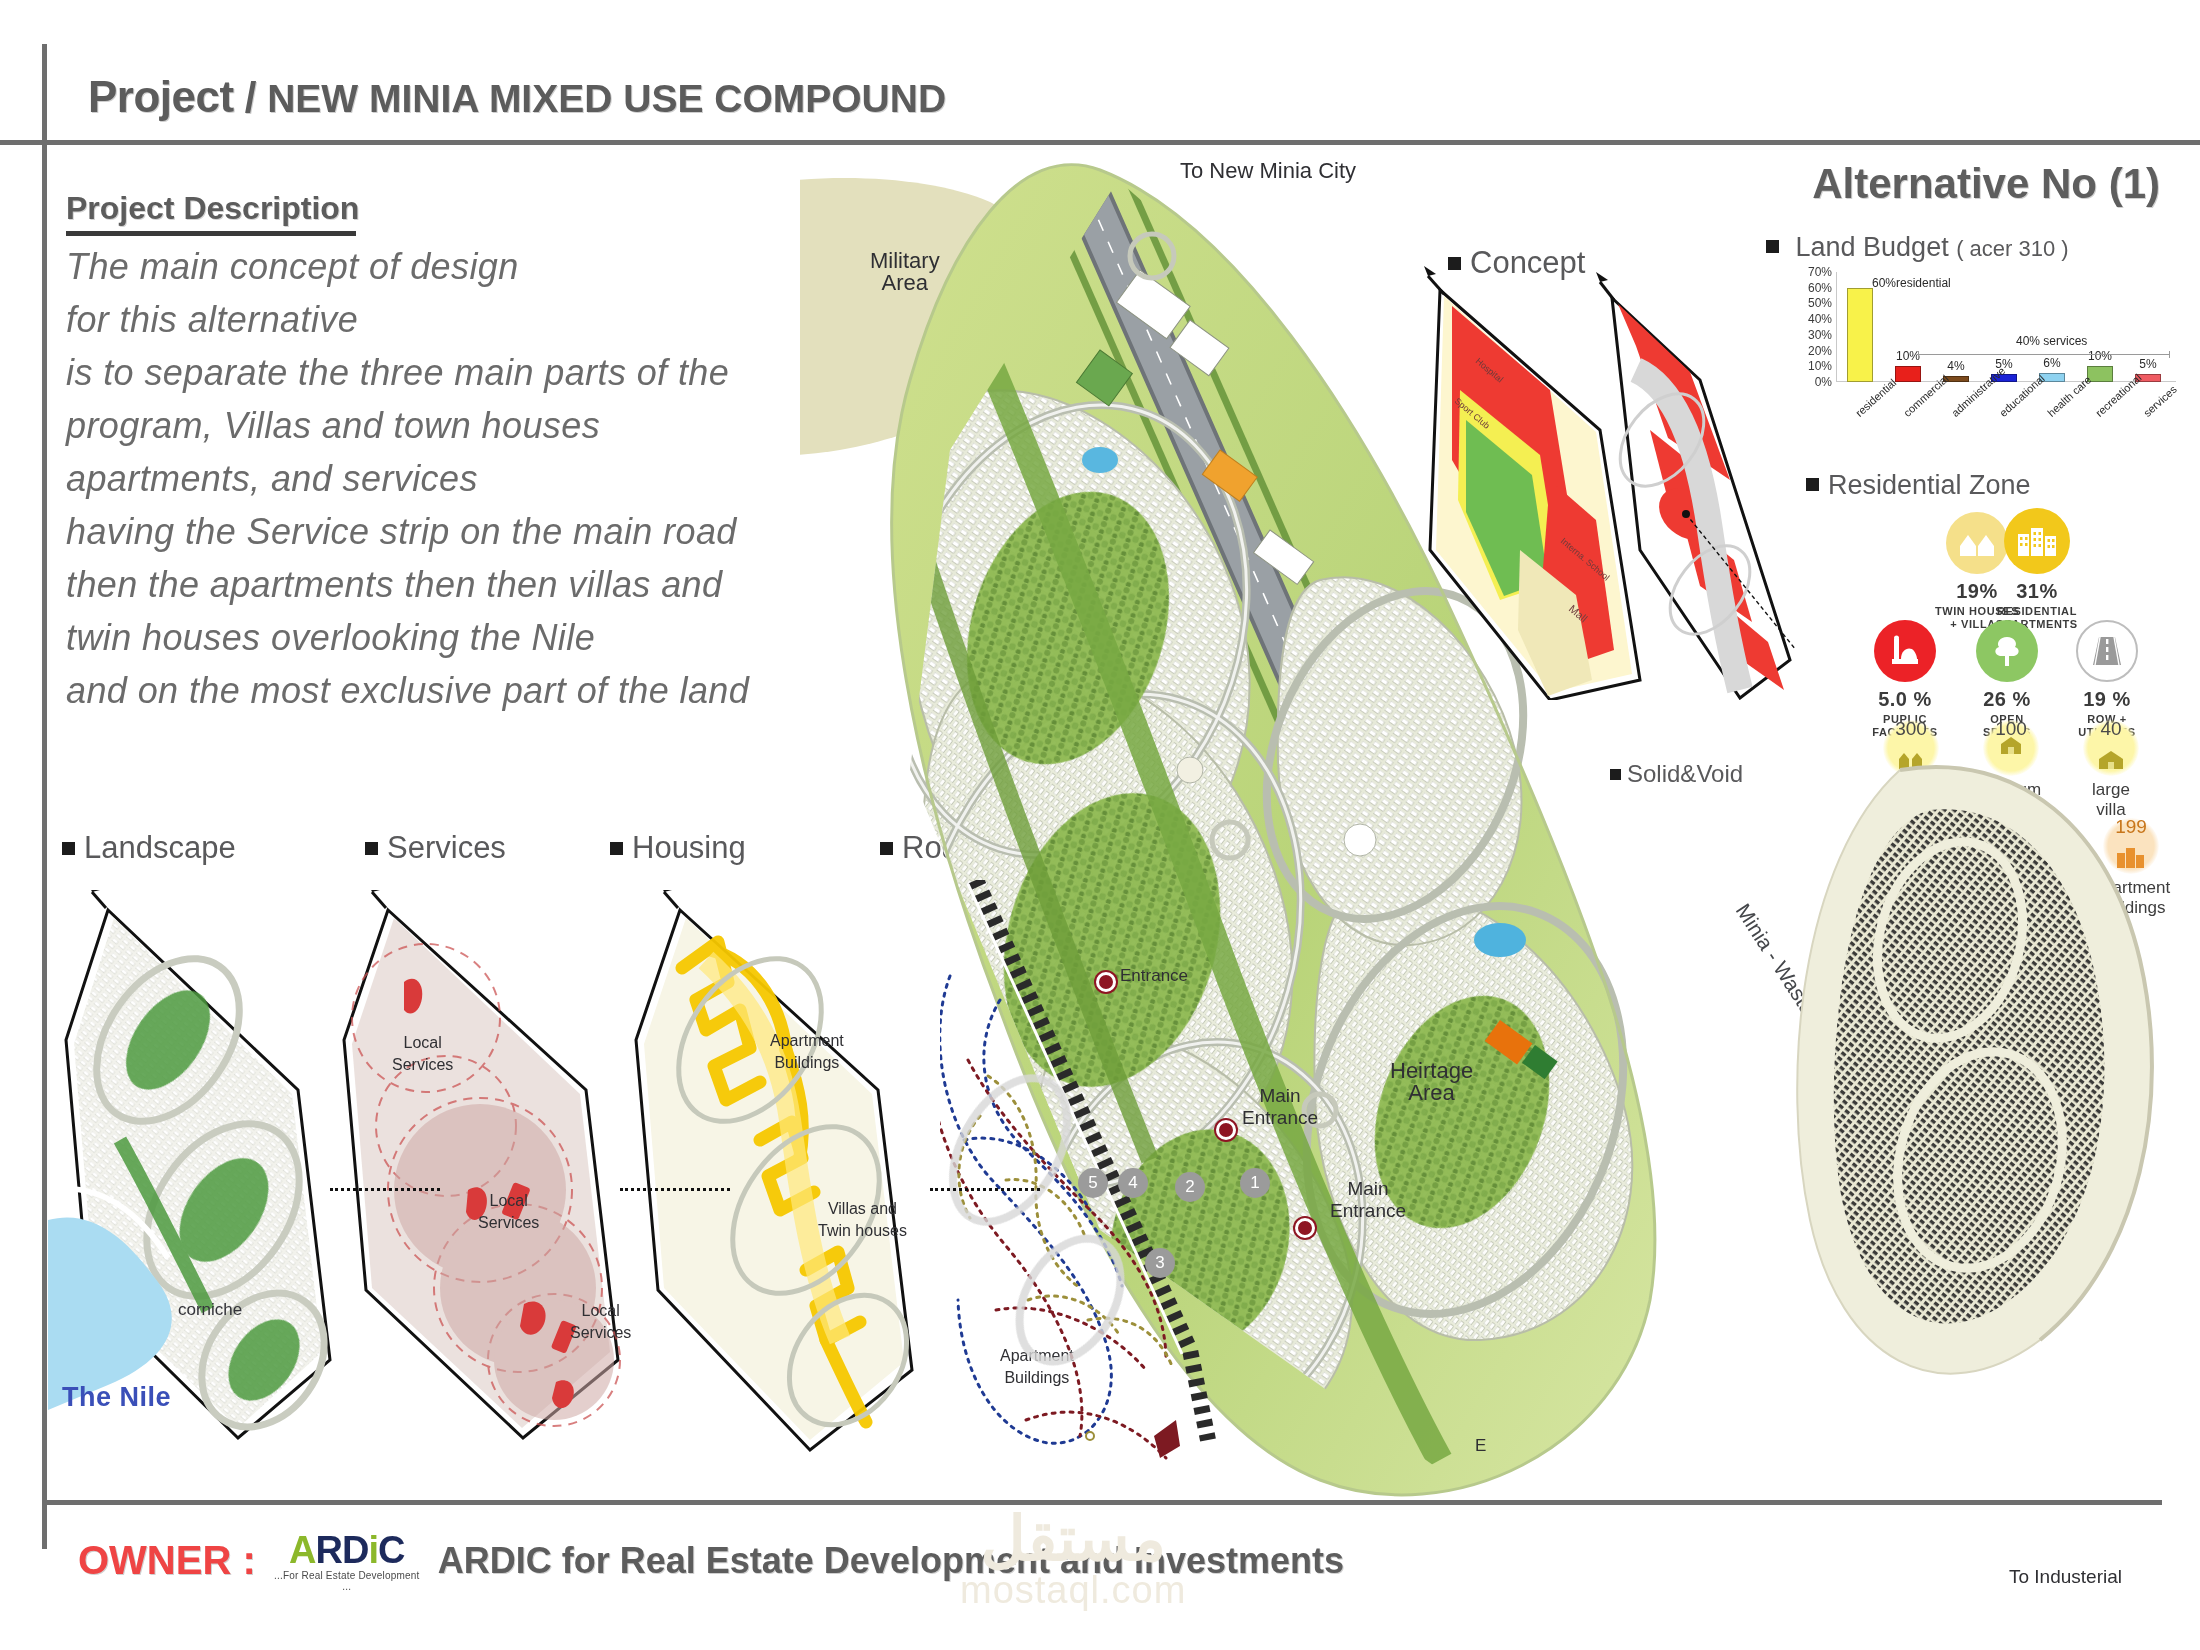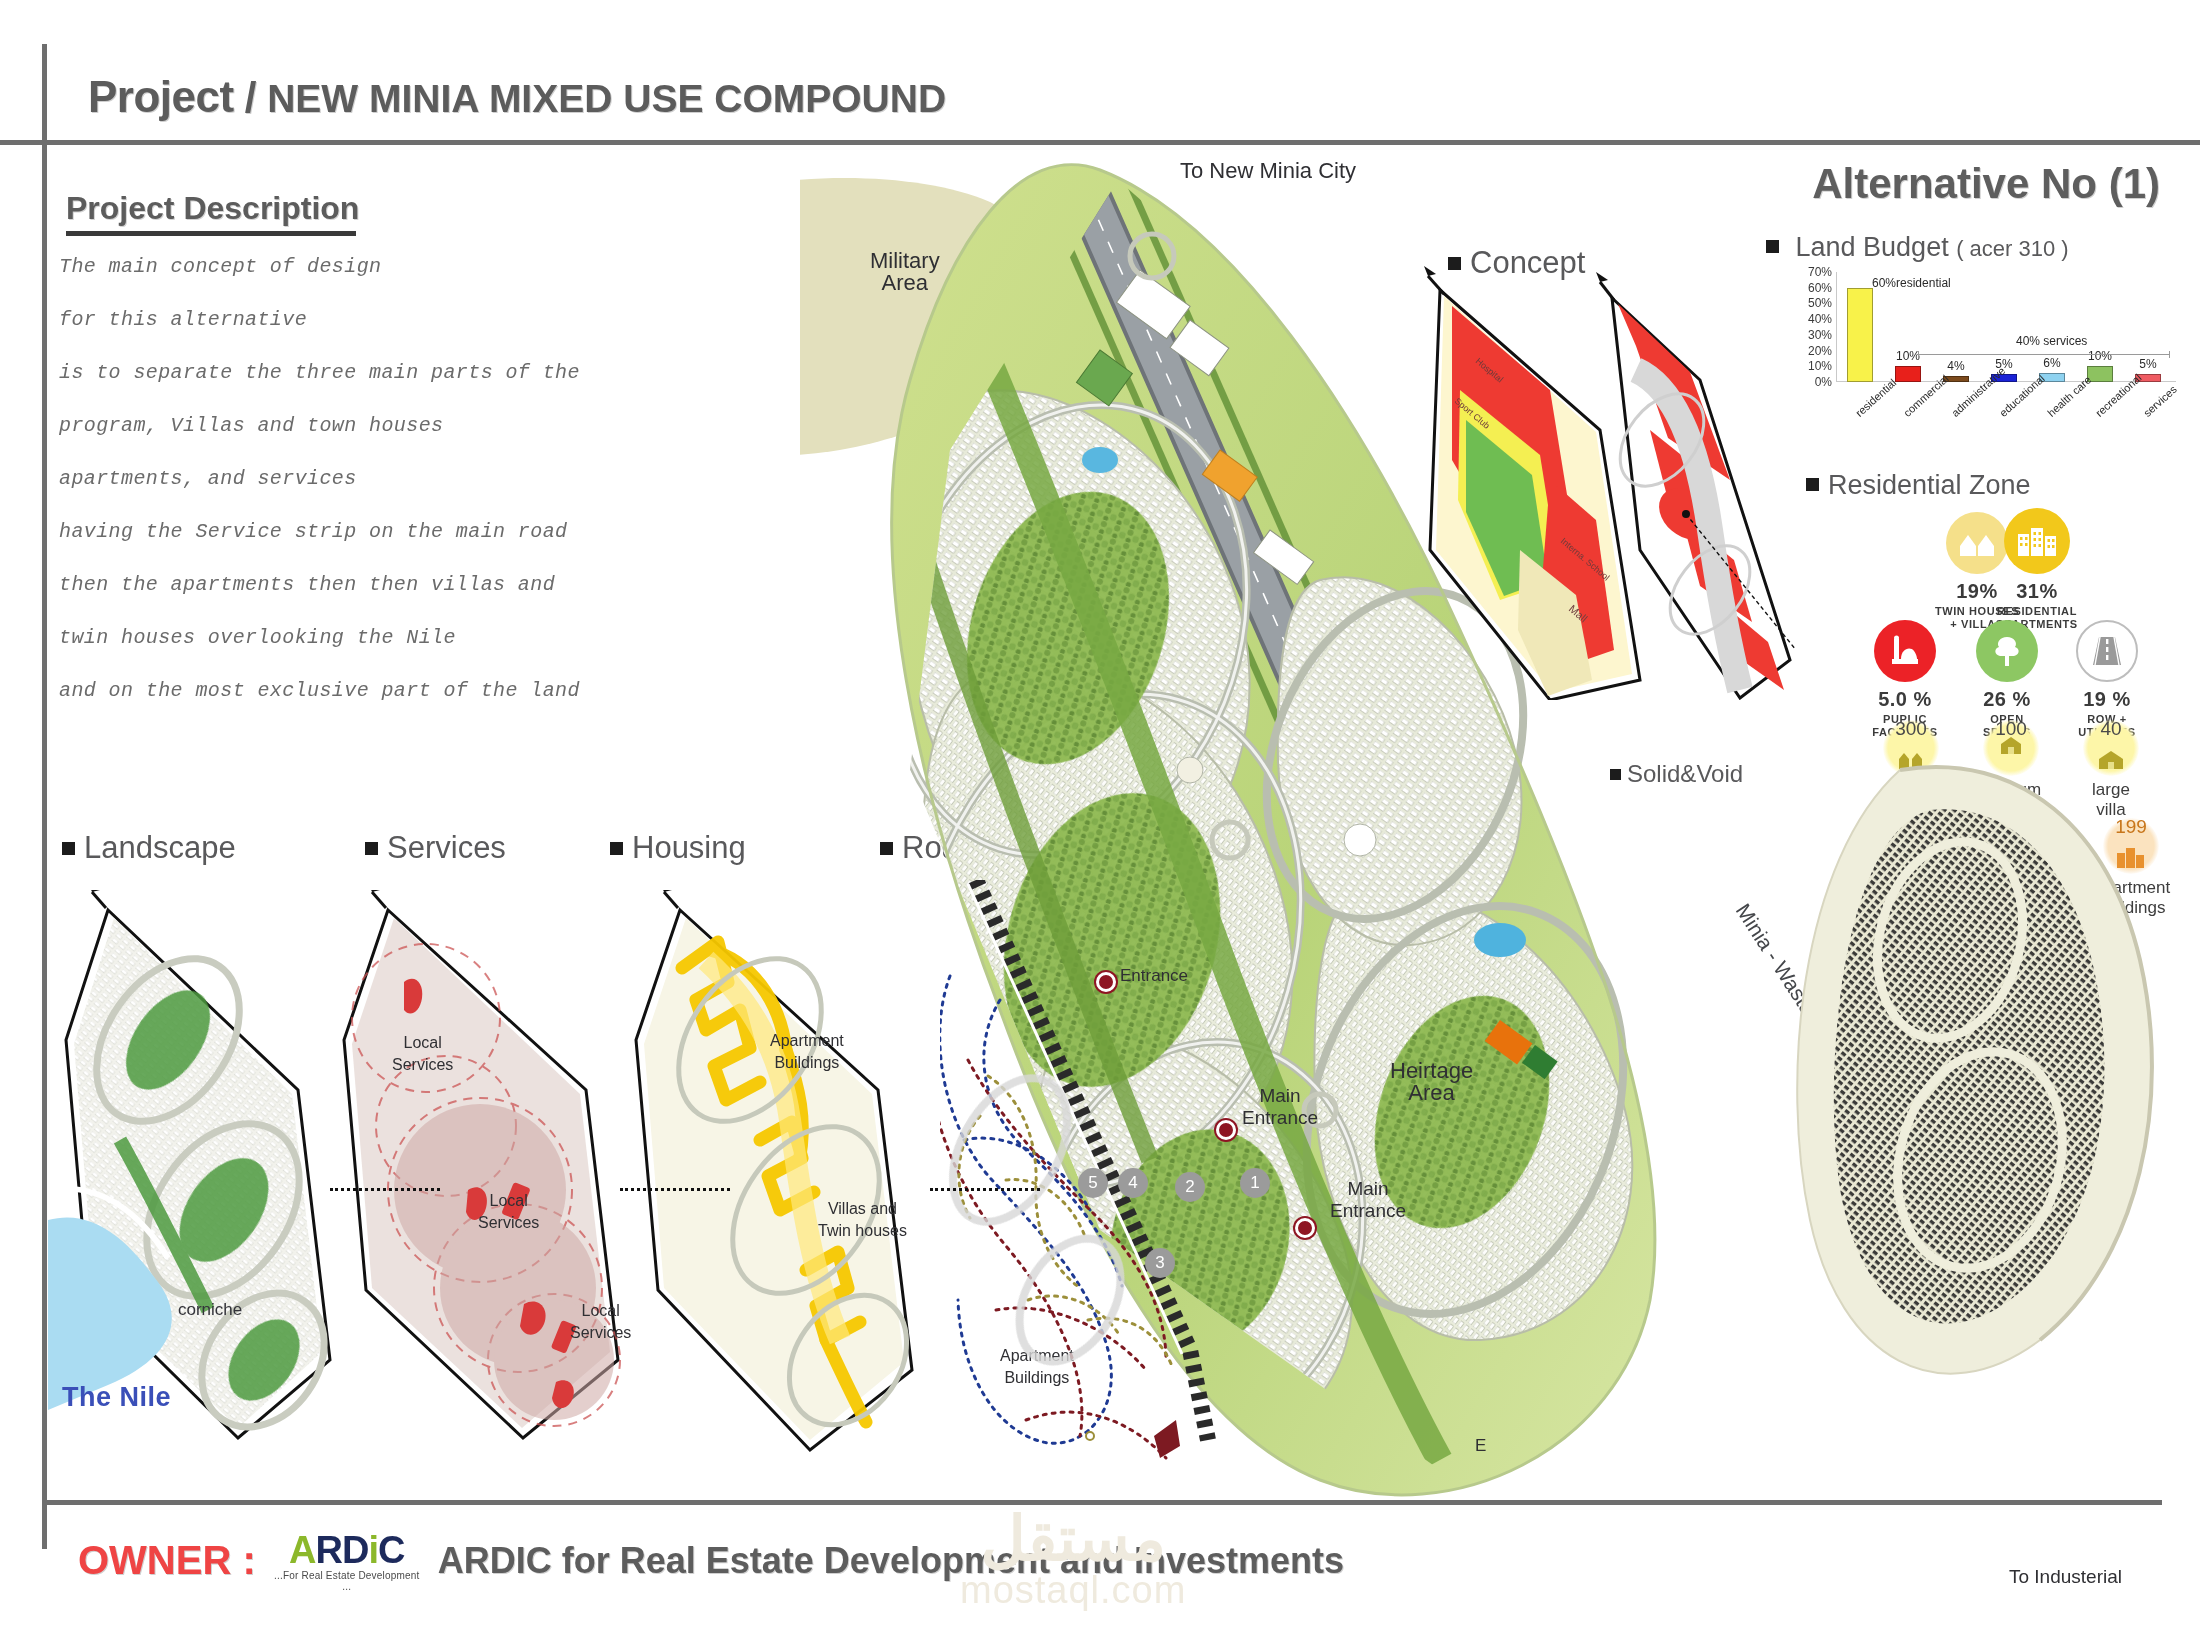--- a/index.html
+++ b/index.html
@@ -46,23 +46,23 @@
     content: ""; display: inline-block;
     width: 13px; height: 13px; background: #1c1c1c;
     margin-right: 9px; vertical-align: 3px;
   }
   .bullet-h.small { font-size: 27px; }
   .bullet-h.tiny { font-size: 24px; }
   .bullet-h.tiny::before { width:11px;height:11px;vertical-align:2px;margin-right:6px;}
 
   
   .desc {
-    position: absolute; left: 59px; top: 240px; width: 820px;
-    font-family: Liberation Mono, monospace;
-    font-size: 20px; line-height: 53px; color: #6b6b6b;
+    position: absolute; left: 66px; top: 240px; width: 820px;
+    font-family: Liberation Sans, sans-serif;
+    font-size: 36px; line-height: 53px; color: #6b6b6b;
     font-style: italic; letter-spacing: 0.4px;
   }
   .desc div { white-space: nowrap; }
 
   
   .dia-head { top: 830px; }
 
   
   .panel { position: absolute; overflow: hidden; }
 

